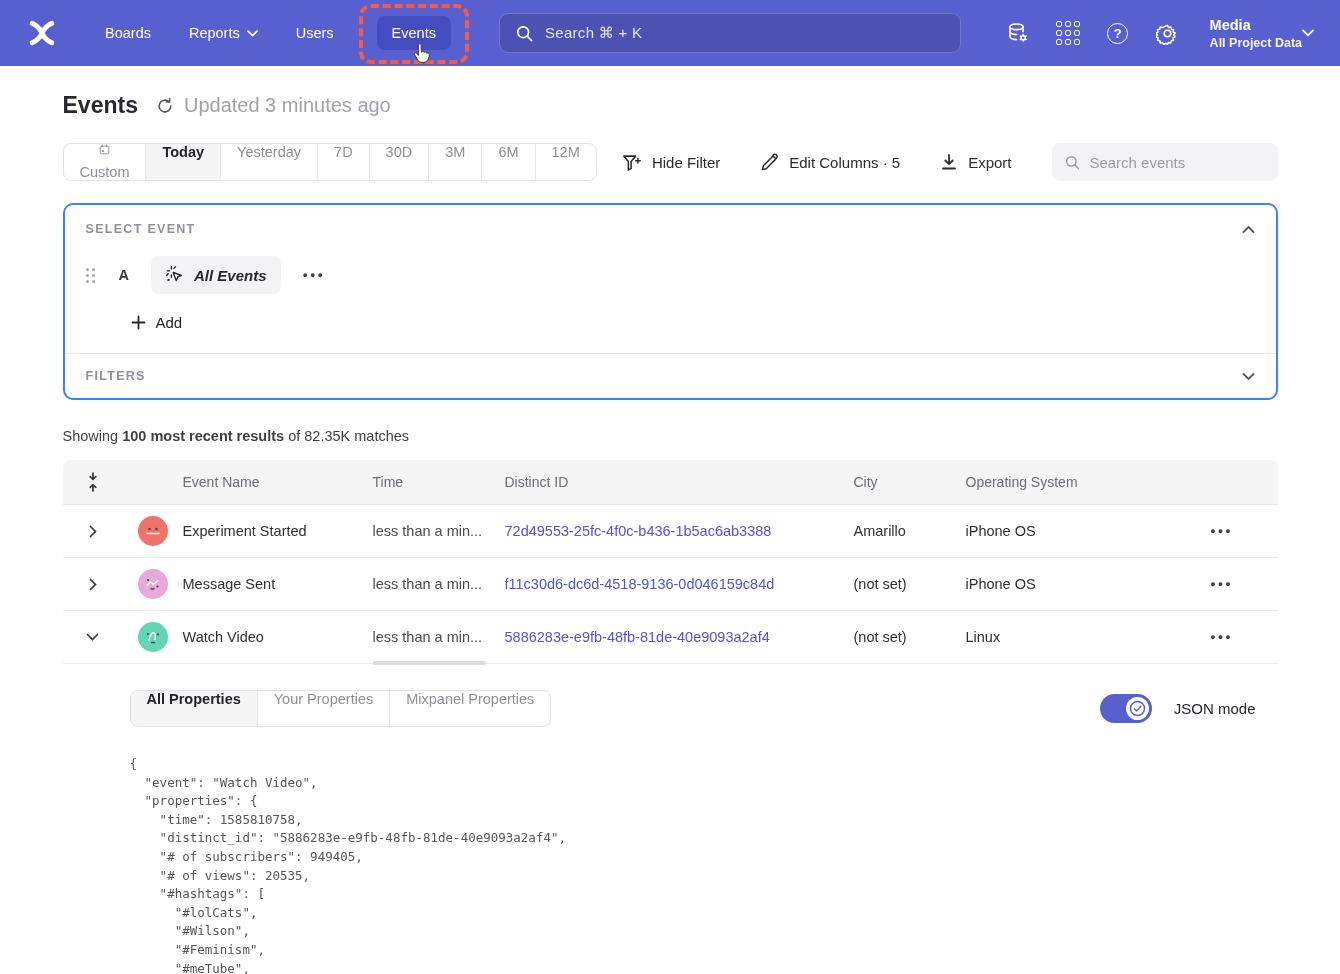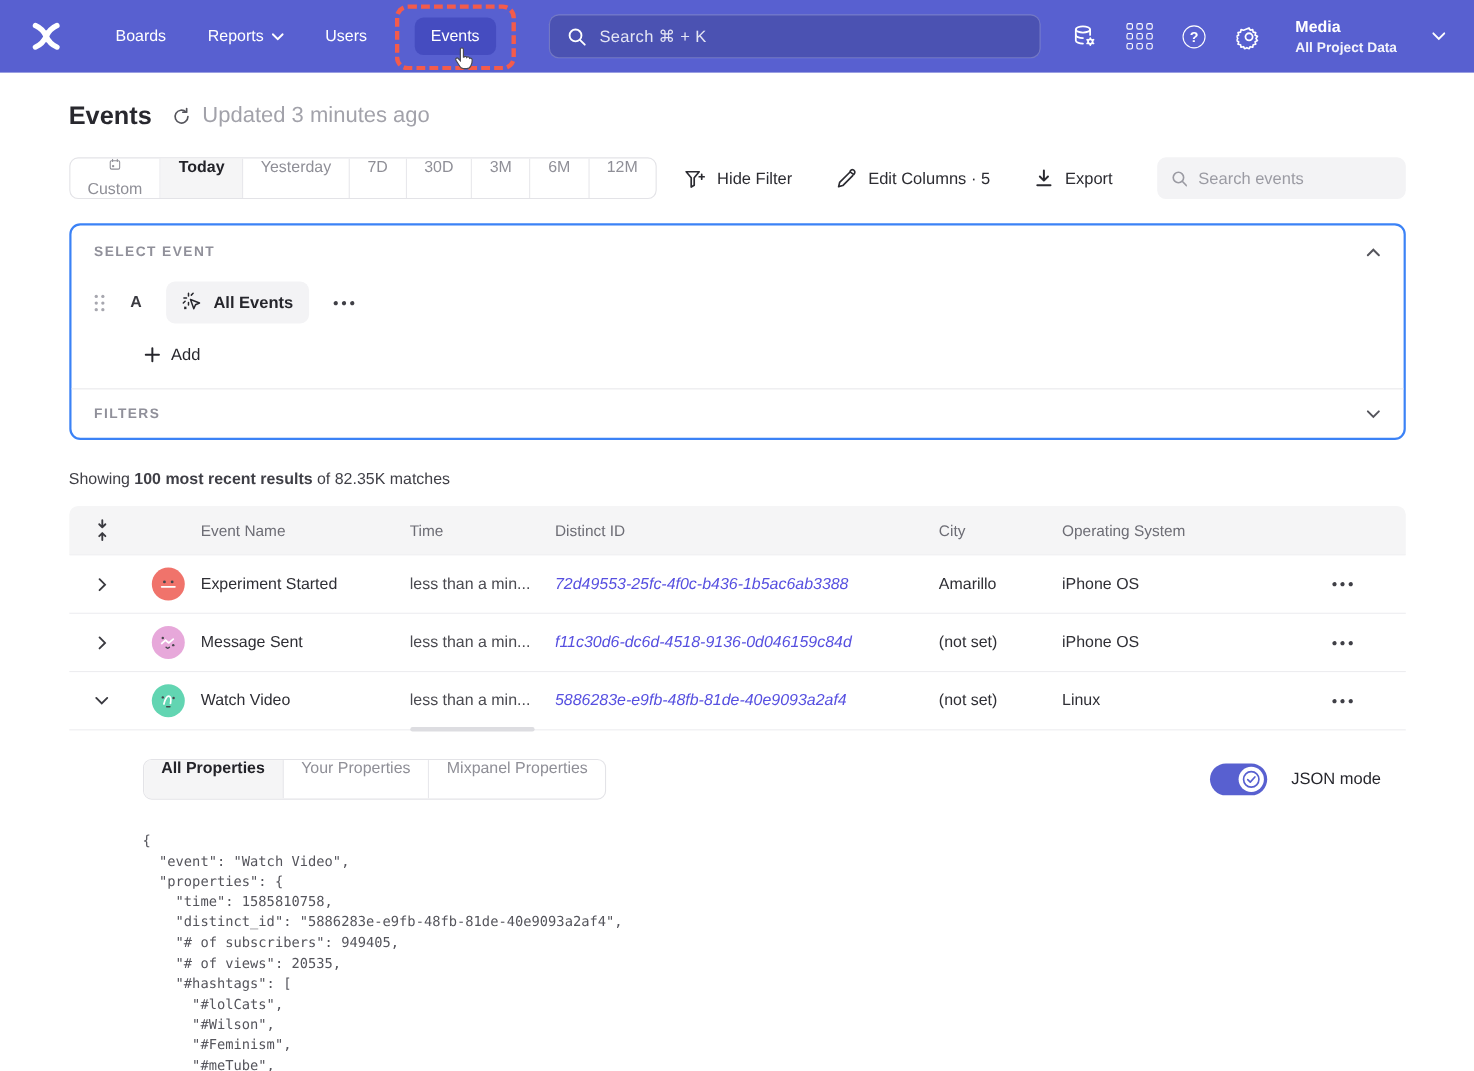--- a/index.html
+++ b/index.html
@@ -22,21 +22,21 @@
     border:1px solid rgba(255,255,255,0.22); border-radius:9px; display:flex; align-items:center;
     gap:12px; padding:0 16px; margin:0 12px; cursor:text; }
   .nav-search span { color:rgba(255,255,255,0.85); font-size:15px; letter-spacing:.3px; }
   .nav-right { display:flex; align-items:center; gap:10px; margin-left:auto; }
   .nav-icon-btn { width:40px; height:40px; display:flex; align-items:center; justify-content:center;
     border-radius:8px; cursor:pointer; }
   .help-circle { width:21px; height:21px; border:1.6px solid #fff; border-radius:50%;
     color:#fff; font-size:13px; font-weight:700; display:flex; align-items:center; justify-content:center; }
   .apps-grid { display:grid; grid-template-columns:repeat(3,6px); grid-gap:3px; }
   .apps-grid i { width:6px; height:6px; border:1.5px solid #fff; border-radius:2px; display:block; }
-  .project-switcher { display:flex; align-items:center; gap:32px; margin-left:12px; cursor:pointer; }
+  .project-switcher { display:flex; align-items:center; gap:0; margin-left:12px; cursor:pointer; }
   .project-name { color:#fff; font-size:14.5px; font-weight:700; line-height:1.35; }
   .project-scope { color:rgba(255,255,255,0.92); font-size:12.5px; font-weight:600; }
 
   
   .main { width:1215px; margin:0 auto; padding-top:26px; }
   .title-row { display:flex; align-items:center; gap:18px; }
   .page-title { font-size:23px; font-weight:700; color:#28282e; }
   .updated { color:#a2a2aa; font-size:20px; display:flex; align-items:center; gap:10px; }
 
   
@@ -60,21 +60,21 @@
   
   .card { margin-top:22px; border:2px solid #3b82f6; border-radius:10px; }
   .card-section { padding:17px 21px 22px; }
   .section-label { font-size:12.5px; letter-spacing:1.3px; color:#90909a; font-weight:600; }
   .section-head { display:flex; align-items:center; justify-content:space-between; }
   .event-row { margin-top:20px; display:flex; align-items:center; gap:14px; }
   .drag-handle { display:grid; grid-template-columns:repeat(2,3px); grid-gap:3px; margin-right:2px; cursor:grab; }
   .drag-handle i { width:3px; height:3px; background:#a7a7af; border-radius:50%; display:block; }
   .row-letter { font-size:14.5px; font-weight:600; color:#3a3a40; margin:0 8px; }
   .pill { height:38px; background:#f3f3f5; border-radius:8px; display:flex; align-items:center;
-    gap:9px; padding:0 14px; font-size:15px; font-weight:700; color:#26262c; cursor:pointer; }
+    gap:9px; padding:0 14px; font-size:15px; font-weight:700; color:#26262c; cursor:pointer;font-style:italic; }
   .dots-btn { font-size:9px; letter-spacing:2px; font-weight:700; color:#3f3f46;
     padding:6px 8px; cursor:pointer; }
   .add-row { margin-top:20px; margin-left:45px; display:flex; align-items:center; gap:10px;
     font-size:15px; font-weight:500; color:#26262c; cursor:pointer; }
   .filters-row { border-top:1px solid #e8e8ec; padding:15px 21px; display:flex;
     align-items:center; justify-content:space-between; cursor:pointer; }
 
   
   .summary { margin-top:28px; font-size:14.5px; color:#3f3f46; }
   .summary b { font-weight:700; }
@@ -84,21 +84,21 @@
   .tgrid { display:grid; grid-template-columns:60px 60px 190px 132px 349px 112px 200px 1fr;
     align-items:center; }
   .thead { background:#f5f5f6; border-radius:8px 8px 0 0; height:45px; color:#6d6d75;
     font-size:14px; border-bottom:1px solid #e8e8ec; }
   .trow { height:53px; border-bottom:1px solid #ededf0; font-size:14.5px; position:relative; }
   .cell-center { display:flex; justify-content:center; align-items:center; }
   .avatar { width:30px; height:30px; border-radius:50%; display:flex; align-items:center;
     justify-content:center; }
   .ev-name { color:#2f2f35; }
   .ev-time { color:#4a4a50; overflow:hidden; text-overflow:ellipsis; white-space:nowrap; padding-right:14px; }
-  .ev-link { color:#564fe0; cursor:pointer; overflow:hidden; text-overflow:ellipsis; white-space:nowrap; padding-right:10px;font-style:italic; }
+  .ev-link { color:#564fe0; cursor:pointer; overflow:hidden; text-overflow:ellipsis; white-space:nowrap; padding-right:10px; }
   .hscroll-thumb { position:absolute; left:310px; bottom:-2px; width:113px; height:4px;
     background:#dddde1; border-radius:2px; }
 
   
   .details { padding:26px 22px 0 67px; }
   .details-top { display:flex; align-items:center; }
   .json-toggle-wrap { margin-left:auto; display:flex; align-items:center; gap:22px; }
   .toggle { width:52px; height:29px; background:#5860d0; border-radius:15px; position:relative; cursor:pointer; }
   .toggle-knob { position:absolute; right:3px; top:3px; width:23px; height:23px; background:#fff;
     border-radius:50%; display:flex; align-items:center; justify-content:center; }

